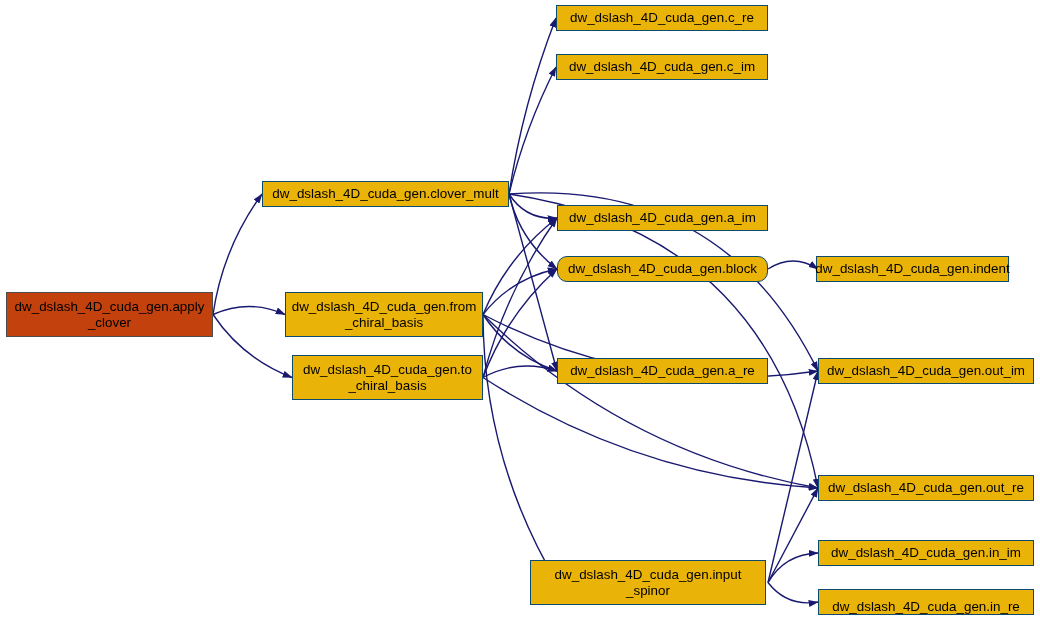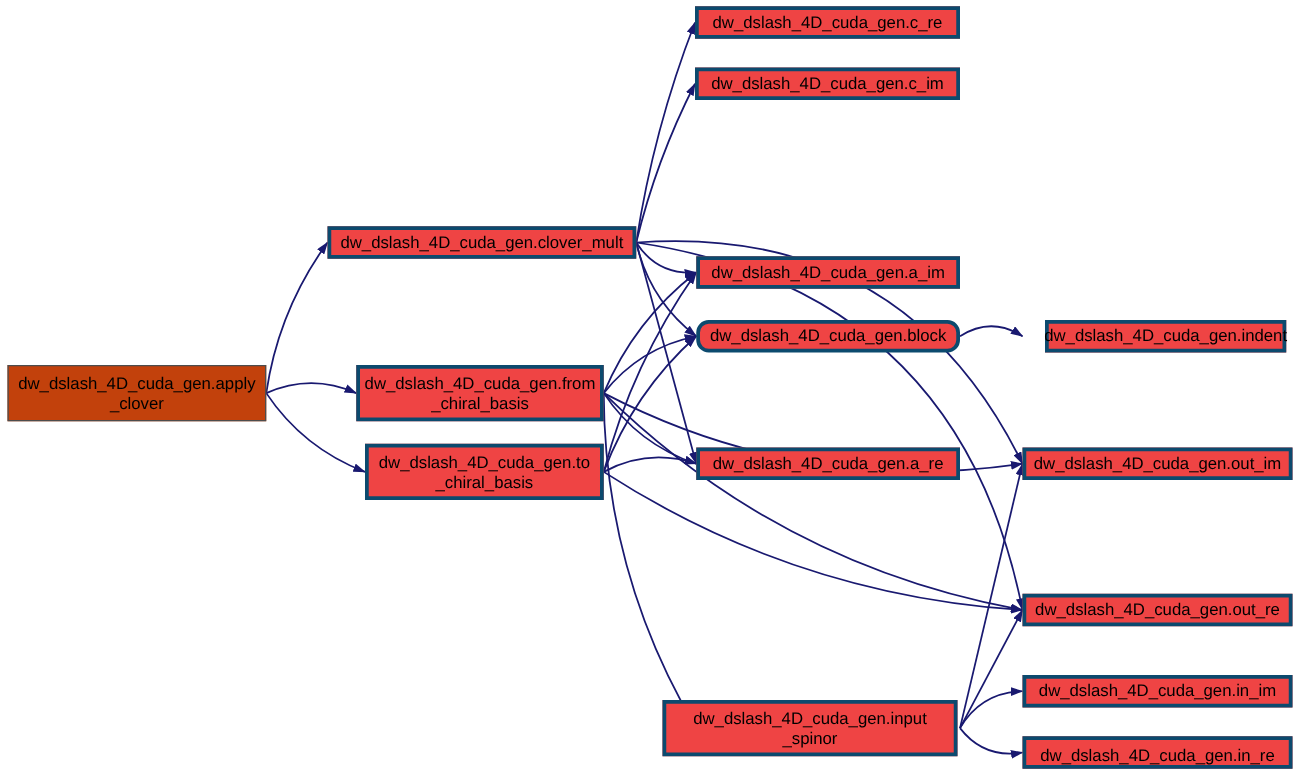--- a/index.html
+++ b/index.html
@@ -7,22 +7,22 @@
     position:relative;
     width:1040px;height:621px;
     background:#ffffff;
     font-family:"Liberation Sans", sans-serif;
     overflow:hidden;
   }
   #edges{position:absolute;left:0;top:0;width:1040px;height:621px;}
   .node{
     position:absolute;
     box-sizing:border-box;
-    background:#ef4444;
-    border:3px solid #0c4a6e;
+    background:#eab308;
+    border:1px solid #0c4a6e;
     display:flex;align-items:center;justify-content:center;
     text-align:center;
     font-size:13.4px;
     color:#000000;
     line-height:15.5px;
     white-space:pre-line;
     z-index:5;
   }
   .node.root{
     background:#c2410c;
@@ -73,21 +73,21 @@
       <div class="node" style="left: 262px; top: 181px; width: 247px; height: 26px;"><span>dw_dslash_4D_cuda_gen.clover_mult</span></div>
       <div class="node" style="left: 285px; top: 292px; width: 198px; height: 45px;"><span>dw_dslash_4D_cuda_gen.from
 _chiral_basis</span></div>
       <div class="node" style="left: 292px; top: 355px; width: 191px; height: 45px;"><span>dw_dslash_4D_cuda_gen.to
 _chiral_basis</span></div>
       <div class="node" style="left: 556px; top: 5px; width: 212px; height: 26px;"><span>dw_dslash_4D_cuda_gen.c_re</span></div>
       <div class="node" style="left: 556px; top: 54px; width: 212px; height: 26px;"><span>dw_dslash_4D_cuda_gen.c_im</span></div>
       <div class="node" style="left: 557px; top: 205px; width: 211px; height: 26px; justify-content: center;"><span>dw_dslash_4D_cuda_gen.a_im</span></div>
       <div class="node" style="left: 557px; top: 256px; width: 211px; height: 26px; border-radius: 10px;"><span>dw_dslash_4D_cuda_gen.block</span></div>
       <div class="node" style="left: 557px; top: 358px; width: 211px; height: 26px;"><span>dw_dslash_4D_cuda_gen.a_re</span></div>
-      <div class="node" style="left: 836px; top: 256px; width: 193px; height: 26px;"><span>dw_dslash_4D_cuda_gen.indent</span></div>
+      <div class="node" style="left: 816px; top: 256px; width: 193px; height: 26px;"><span>dw_dslash_4D_cuda_gen.indent</span></div>
       <div class="node" style="left: 818px; top: 358px; width: 216px; height: 26px;"><span>dw_dslash_4D_cuda_gen.out_im</span></div>
       <div class="node" style="left: 818px; top: 475px; width: 216px; height: 26px;"><span>dw_dslash_4D_cuda_gen.out_re</span></div>
       <div class="node" style="left: 530px; top: 560px; width: 236px; height: 45px;"><span>dw_dslash_4D_cuda_gen.input
 _spinor</span></div>
       <div class="node" style="left: 818px; top: 540px; width: 216px; height: 26px;"><span>dw_dslash_4D_cuda_gen.in_im</span></div>
       <div class="node" style="left: 818px; top: 589px; width: 216px; height: 26px; align-items: flex-end;"><span>dw_dslash_4D_cuda_gen.in_re</span></div>
     </div>
 </div>
 
 </body></html>

